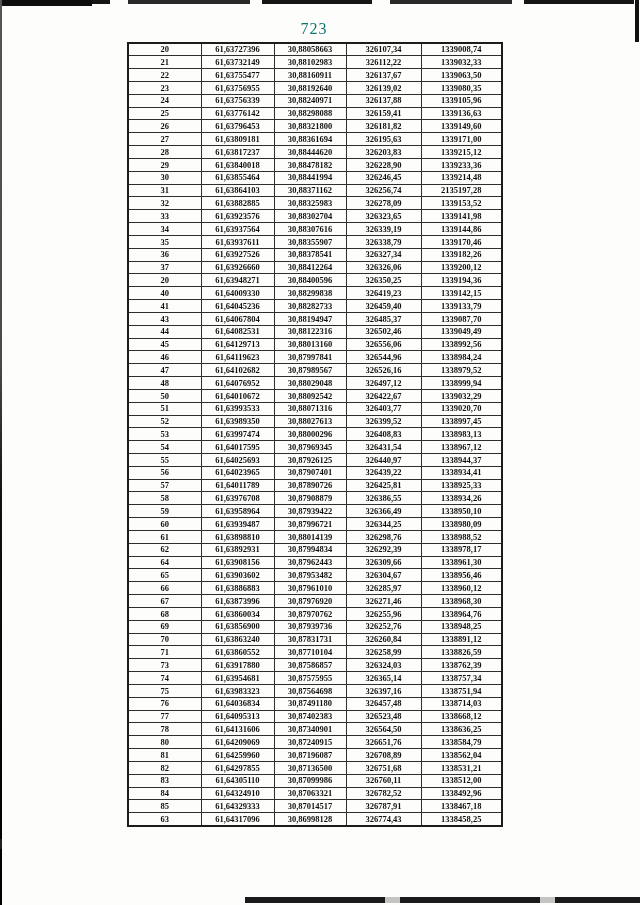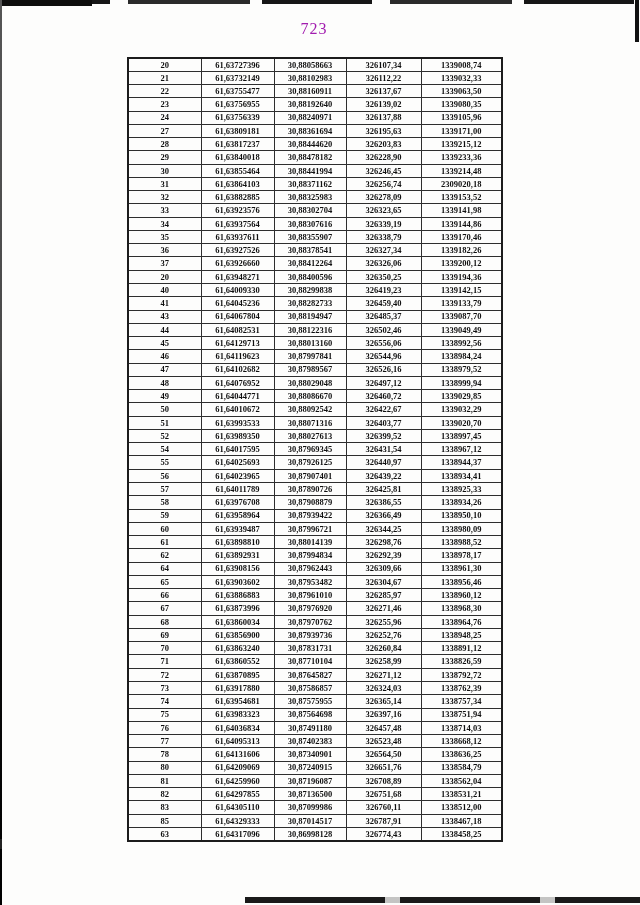--- a/index.html
+++ b/index.html
@@ -45,27 +45,27 @@
     left: 0; top: 839px; width: 2px; height: 10px; background: #222;
   }
 
   
   .page-number {
     position: absolute;
     left: 127px; top: 20px; width: 374px;
     text-align: center;
     font-size: 16px;
     letter-spacing: 1px;
-    color: #a21caf;
+    color: #0f766e;
   }
 
   
   table.data-table {
     position: absolute;
-    left: 127px; top: 57px;
+    left: 127px; top: 42px;
     width: 374px; height: 785px;
     border-collapse: collapse;
     table-layout: fixed;
     border: 2px solid #1c1c1c;
   }
   table.data-table td {
     border: 1px solid #2e2e2e;
     text-align: center;
     vertical-align: middle;
     font-size: 8.5px;
@@ -140,21 +140,35 @@
         </tr>
 
         <tr>
           <td>24</td>
           <td>61,63756339</td>
           <td>30,88240971</td>
           <td>326137,88</td>
           <td>1339105,96</td>
         </tr>
 
-
+        <tr>
+          <td>25</td>
+          <td>61,63776142</td>
+          <td>30,88298088</td>
+          <td>326159,41</td>
+          <td>1339136,63</td>
+        </tr>
+
+        <tr>
+          <td>26</td>
+          <td>61,63796453</td>
+          <td>30,88321800</td>
+          <td>326181,82</td>
+          <td>1339149,60</td>
+        </tr>
 
         <tr>
           <td>27</td>
           <td>61,63809181</td>
           <td>30,88361694</td>
           <td>326195,63</td>
           <td>1339171,00</td>
         </tr>
 
         <tr>
@@ -179,21 +193,21 @@
           <td>30,88441994</td>
           <td>326246,45</td>
           <td>1339214,48</td>
         </tr>
 
         <tr>
           <td>31</td>
           <td>61,63864103</td>
           <td>30,88371162</td>
           <td>326256,74</td>
-          <td>2309020,18</td>
+          <td>2135197,28</td>
         </tr>
 
         <tr>
           <td>32</td>
           <td>61,63882885</td>
           <td>30,88325983</td>
           <td>326278,09</td>
           <td>1339153,52</td>
         </tr>
 
@@ -304,27 +318,20 @@
         </tr>
 
         <tr>
           <td>48</td>
           <td>61,64076952</td>
           <td>30,88029048</td>
           <td>326497,12</td>
           <td>1338999,94</td>
         </tr>
 
-        <tr>
-          <td>49</td>
-          <td>61,64044771</td>
-          <td>30,88086670</td>
-          <td>326460,72</td>
-          <td>1339029,85</td>
-        </tr>
 
         <tr>
           <td>50</td>
           <td>61,64010672</td>
           <td>30,88092542</td>
           <td>326422,67</td>
           <td>1339032,29</td>
         </tr>
 
         <tr>
@@ -336,20 +343,27 @@
         </tr>
 
         <tr>
           <td>52</td>
           <td>61,63989350</td>
           <td>30,88027613</td>
           <td>326399,52</td>
           <td>1338997,45</td>
         </tr>
 
+        <tr>
+          <td>53</td>
+          <td>61,63997474</td>
+          <td>30,88000296</td>
+          <td>326408,83</td>
+          <td>1338983,13</td>
+        </tr>
 
         <tr>
           <td>54</td>
           <td>61,64017595</td>
           <td>30,87969345</td>
           <td>326431,54</td>
           <td>1338967,12</td>
         </tr>
 
         <tr>
@@ -474,27 +488,20 @@
         </tr>
 
         <tr>
           <td>71</td>
           <td>61,63860552</td>
           <td>30,87710104</td>
           <td>326258,99</td>
           <td>1338826,59</td>
         </tr>
 
-        <tr>
-          <td>72</td>
-          <td>61,63870895</td>
-          <td>30,87645827</td>
-          <td>326271,12</td>
-          <td>1338792,72</td>
-        </tr>
 
         <tr>
           <td>73</td>
           <td>61,63917880</td>
           <td>30,87586857</td>
           <td>326324,03</td>
           <td>1338762,39</td>
         </tr>
 
         <tr>
@@ -563,20 +570,27 @@
         </tr>
 
         <tr>
           <td>83</td>
           <td>61,64305110</td>
           <td>30,87099986</td>
           <td>326760,11</td>
           <td>1338512,00</td>
         </tr>
 
+        <tr>
+          <td>84</td>
+          <td>61,64324910</td>
+          <td>30,87063321</td>
+          <td>326782,52</td>
+          <td>1338492,96</td>
+        </tr>
 
         <tr>
           <td>85</td>
           <td>61,64329333</td>
           <td>30,87014517</td>
           <td>326787,91</td>
           <td>1338467,18</td>
         </tr>
 
         <tr>

